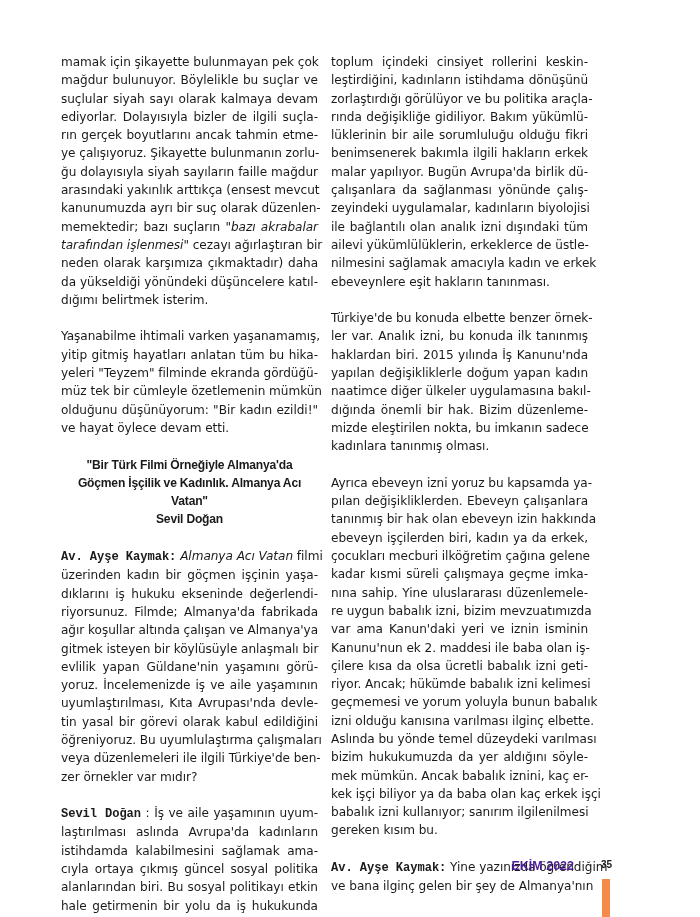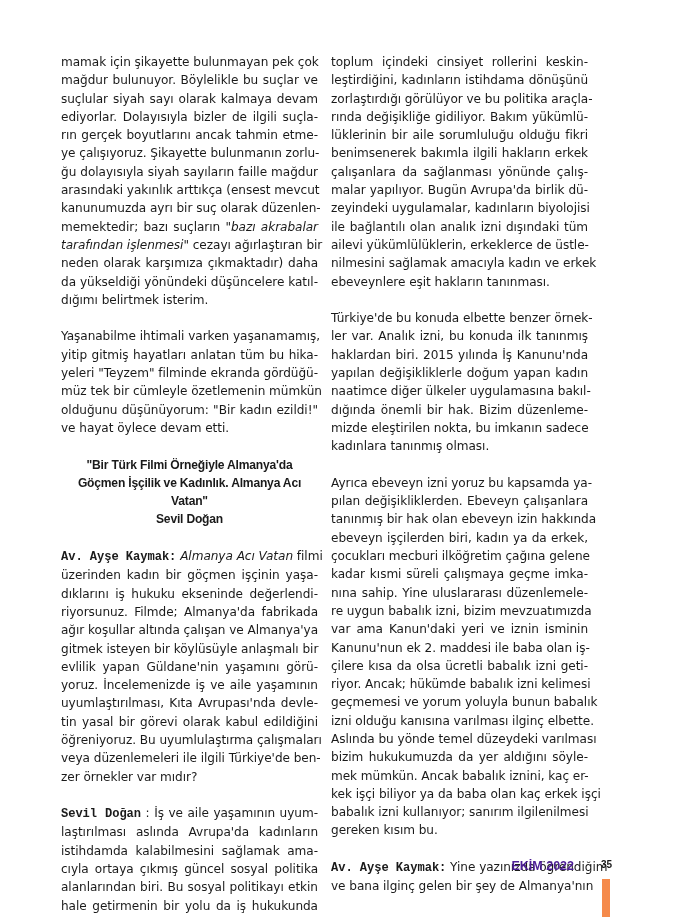--- a/index.html
+++ b/index.html
@@ -89,22 +89,22 @@
 </div>
 
 <div class="col col-right">
   <p>
     <span class="line">toplum içindeki cinsiyet rollerini keskin-</span>
     <span class="line">leştirdiğini, kadınların istihdama dönüşünü</span>
     <span class="line">zorlaştırdığı görülüyor ve bu politika araçla-</span>
     <span class="line">rında değişikliğe gidiliyor. Bakım yükümlü-</span>
     <span class="line">lüklerinin bir aile sorumluluğu olduğu fikri</span>
     <span class="line">benimsenerek bakımla ilgili hakların erkek</span>
+    <span class="line">malar yapılıyor. Bugün Avrupa'da birlik dü-</span>
     <span class="line">çalışanlara da sağlanması yönünde çalış-</span>
-    <span class="line">malar yapılıyor. Bugün Avrupa'da birlik dü-</span>
     <span class="line">zeyindeki uygulamalar, kadınların biyolojisi</span>
     <span class="line">ile bağlantılı olan analık izni dışındaki tüm</span>
     <span class="line">ailevi yükümlülüklerin, erkeklerce de üstle-</span>
     <span class="line">nilmesini sağlamak amacıyla kadın ve erkek</span>
     <span class="line last">ebeveynlere eşit hakların tanınması.</span>
   </p>
 
   <p>
     <span class="line">Türkiye'de bu konuda elbette benzer örnek-</span>
     <span class="line">ler var. Analık izni, bu konuda ilk tanınmış</span>

